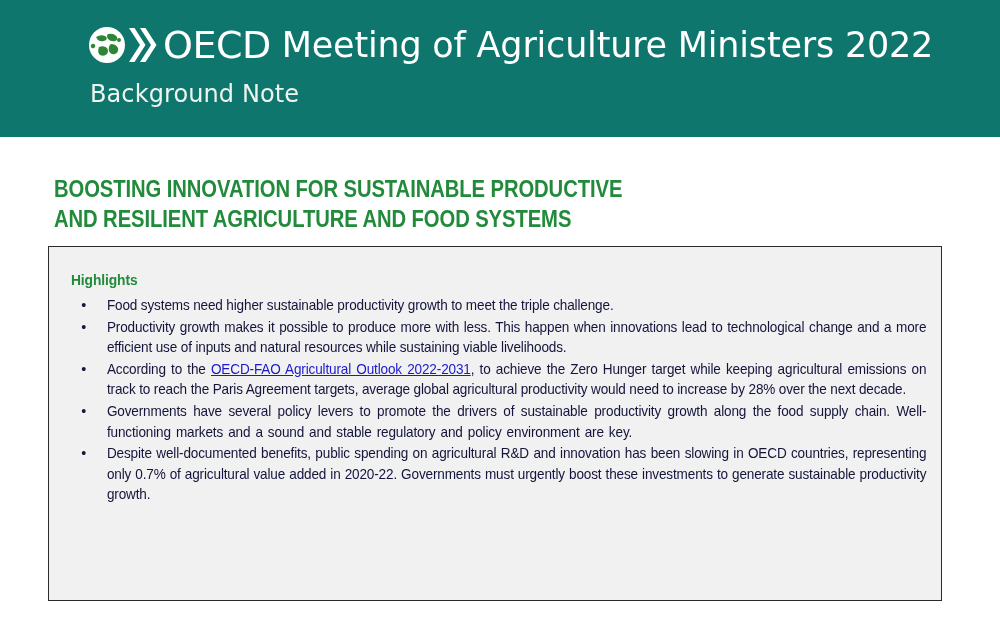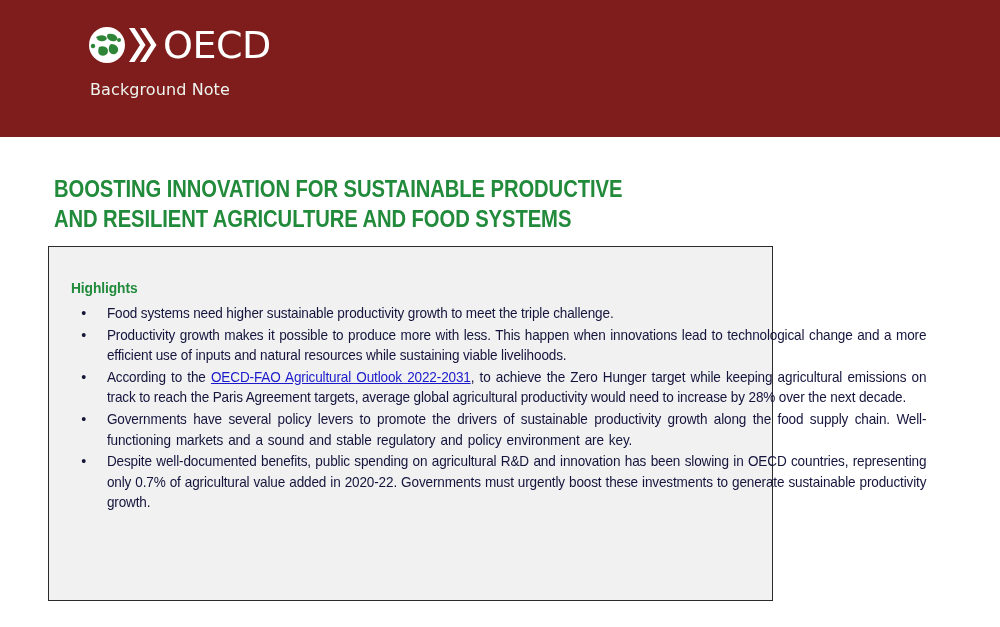--- a/index.html
+++ b/index.html
@@ -13,21 +13,21 @@
     background: #ffffff;
     font-family: "Liberation Sans", sans-serif;
     overflow: hidden;
   }
 
   
   .header-band {
     position: relative;
     width: 1000px;
     height: 137px;
-    background: #7f1d1d;
+    background: #0f766e;
     box-sizing: border-box;
     text-decoration: underline;
   }
   .header-inner {
     position: absolute;
     left: 88px;
     top: 22px;
   }
   .brand-row {
     display: flex;
@@ -57,21 +57,21 @@
     font-size: 35px;
     font-weight: 400;
     color: #ffffff;
     line-height: 1;
     letter-spacing: -0.2px;
     margin-left: 11px;
     white-space: nowrap;
   }
   .header-subtitle {
     font-family: "DejaVu Sans", sans-serif;
-    font-size: 16px;
+    font-size: 24px;
     font-weight: 400;
     color: #eef5ee;
     letter-spacing: 0.1px;
     margin-top: 12px;
     margin-left: 2px;
   }
 
   
   .doc-body {
     position: relative;
@@ -95,26 +95,26 @@
   .doc-title .line {
     display: block;
     white-space: nowrap;
   }
 
   
   .highlights-box {
     position: absolute;
     left: 48px;
     top: 109px;
-    width: 725px;
+    width: 894px;
     min-height: 355px;
     background: #F1F1F1;
     border: 1.5px solid #2B2B2B;
     box-sizing: border-box;
-    padding: 28px 14px 14px 14px;
+    padding: 20px 14px 14px 14px;
   }
   .highlights-heading {
     font-family: "Liberation Sans", sans-serif;
     font-size: 15px;
     font-weight: bold;
     color: #218A3B;
     margin: 4px 0 0 8px;
     letter-spacing: -0.1px;
     transform: scaleX(0.92);
     transform-origin: left center;
@@ -183,20 +183,21 @@
             <path d="M31 13 q2 0 2 2 q0 2 -2 2 q-2 0 -2 -2 q0 -2 2 -2z"></path>
           </g>
 
           <path d="M41 3 L52 20 L41 37 L46.5 37 L57.5 20 L46.5 3 Z" fill="#FFFFFF"></path>
           <path d="M52 3 L63 20 L52 37 L57.5 37 L68.5 20 L57.5 3 Z" fill="#FFFFFF"></path>
         </svg>
       </span>
 
       <span class="oecd-wordmark">OECD</span>
 
+      <span class="header-title">Meeting of Agriculture Ministers 2022</span>
     </div>
 
     <div class="header-subtitle">Background Note</div>
   </div>
 </div>
 
 <div class="doc-body">
 
   <h1 class="doc-title">
     <span class="line">BOOSTING INNOVATION FOR SUSTAINABLE PRODUCTIVE</span>

